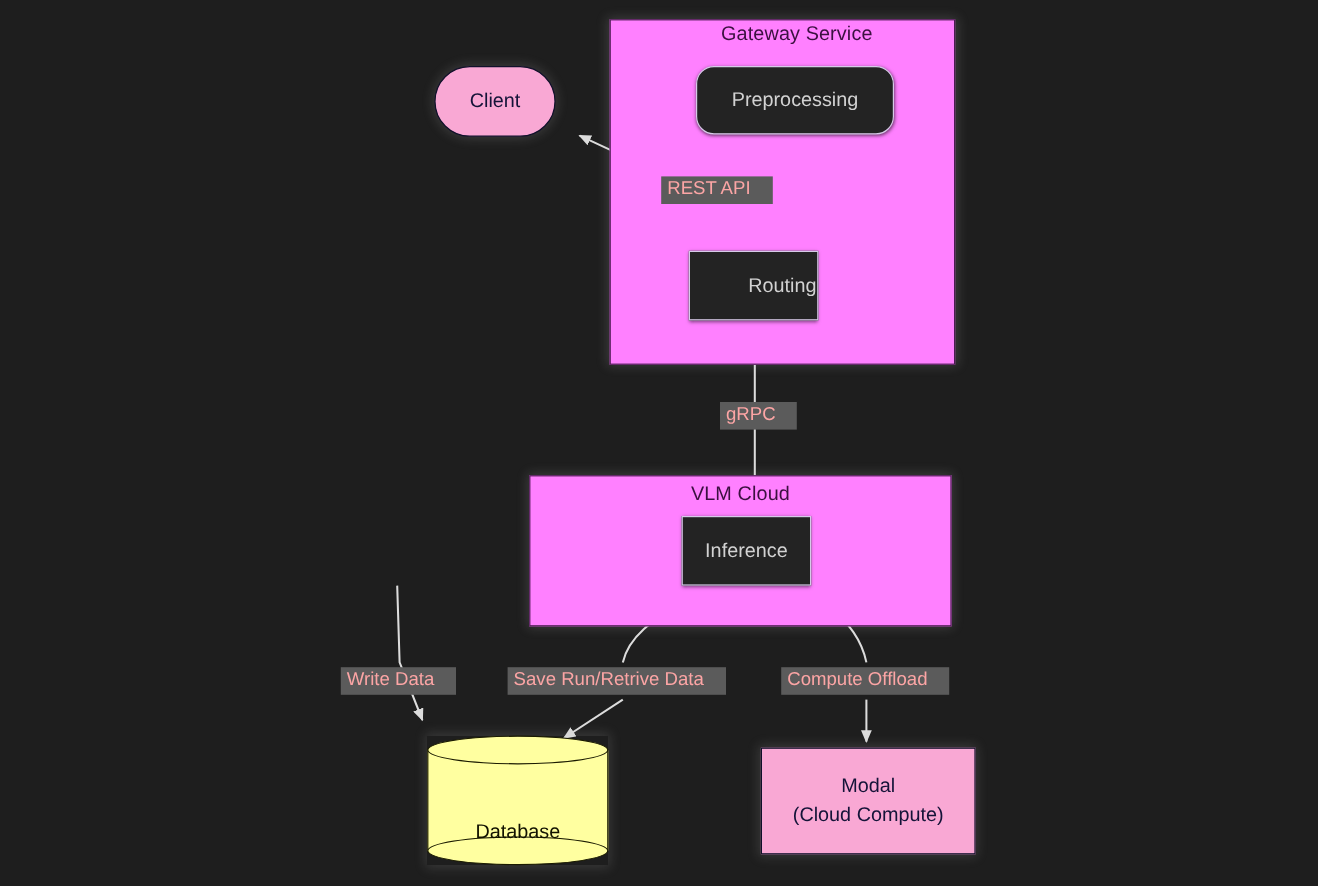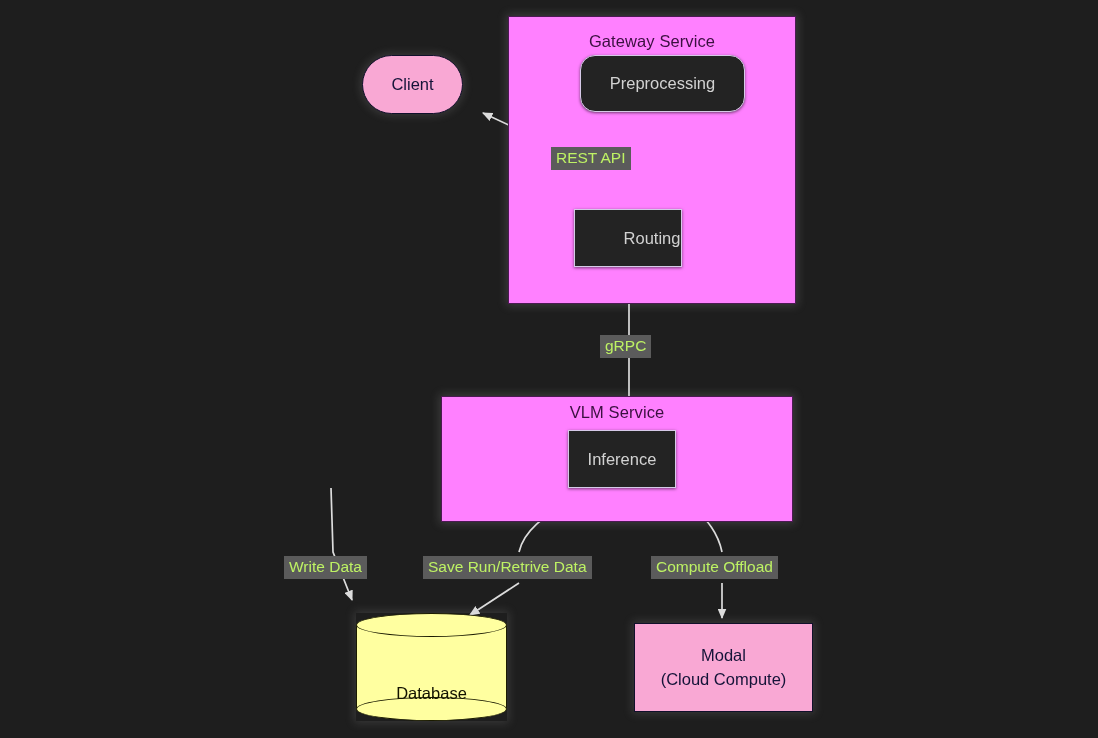--- a/index.html
+++ b/index.html
@@ -114,23 +114,23 @@
     width: 100%;
     text-align: center;
     color: #121200;
     font-size: 16.5px;
   }
 
   
   .edgelabel {
     position: absolute;
     background: #5b5b5b;
-    color: #bef264;
+    color: #fca5a5;
     font-size: 15.5px;
-    padding: 3px 5px 4px 5px;
+    padding: 3px 18px 4px 5px;
     white-space: nowrap;
     box-sizing: border-box;
     line-height: 1.05;
   }
 </style>
 </head>
 <body>
 
 <div id="canvas">
 
@@ -150,33 +150,33 @@
     <path d="M 331 488 L 333 552 L 352 600" stroke="#dcdcdc" stroke-width="1.7" fill="none" marker-end="url(#ah)"></path>
 
     <path d="M 519 552 C 524 530 545 516 567 503" stroke="#dcdcdc" stroke-width="1.7" fill="none" marker-end="url(#ah)"></path>
     <path d="M 519 583 L 470 615" stroke="#dcdcdc" stroke-width="1.7" fill="none" marker-end="url(#ah)"></path>
 
     <path d="M 722 552 C 717 528 702 516 690 503" stroke="#dcdcdc" stroke-width="1.7" fill="none" marker-end="url(#ah)"></path>
     <path d="M 722 583 L 722 618" stroke="#dcdcdc" stroke-width="1.7" fill="none" marker-end="url(#ah)"></path>
   </svg>
 
   <div class="cluster" style="left:508px; top:16px; width:288px; height:288px;">
-    <div class="cluster-title" style="top:15px;">Gateway Service</div>
+    <div class="cluster-title" style="top:2px;padding-left:12px;">Gateway Service</div>
   </div>
 
   <div class="darknode" style="left:580px; top:55px; width:165px; height:57px;border-radius:15px;">
     <span>Preprocessing</span>
   </div>
 
   <div class="darknode" style="left:574px; top:209px; width:108px; height:58px;padding-left:48px;">
     <span>Routing</span>
   </div>
 
   <div class="cluster" style="left:441px; top:396px; width:352px; height:126px;">
-    <div class="cluster-title" style="top:6px;">VLM Service</div>
+    <div class="cluster-title" style="top:6px;">VLM Cloud</div>
   </div>
 
   <div class="darknode" style="left:568px; top:430px; width:108px; height:58px;">
     <span>Inference</span>
   </div>
 
   <div class="lav stadium" style="left:362px; top:55px; width:101px; height:59px;">
     <span>Client</span>
   </div>
 

